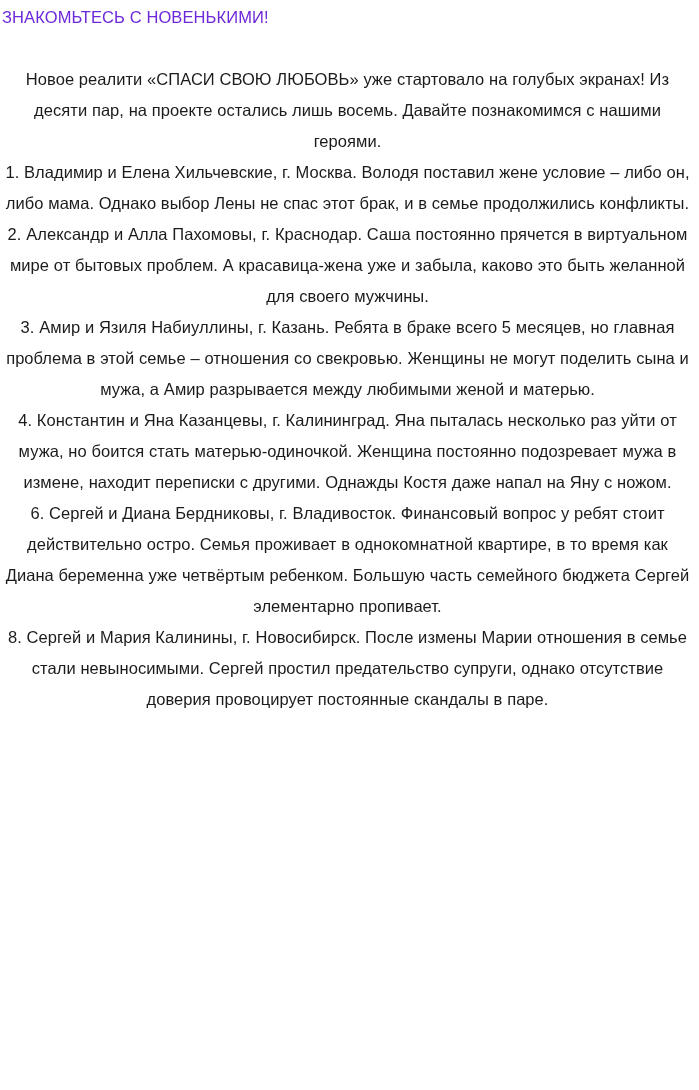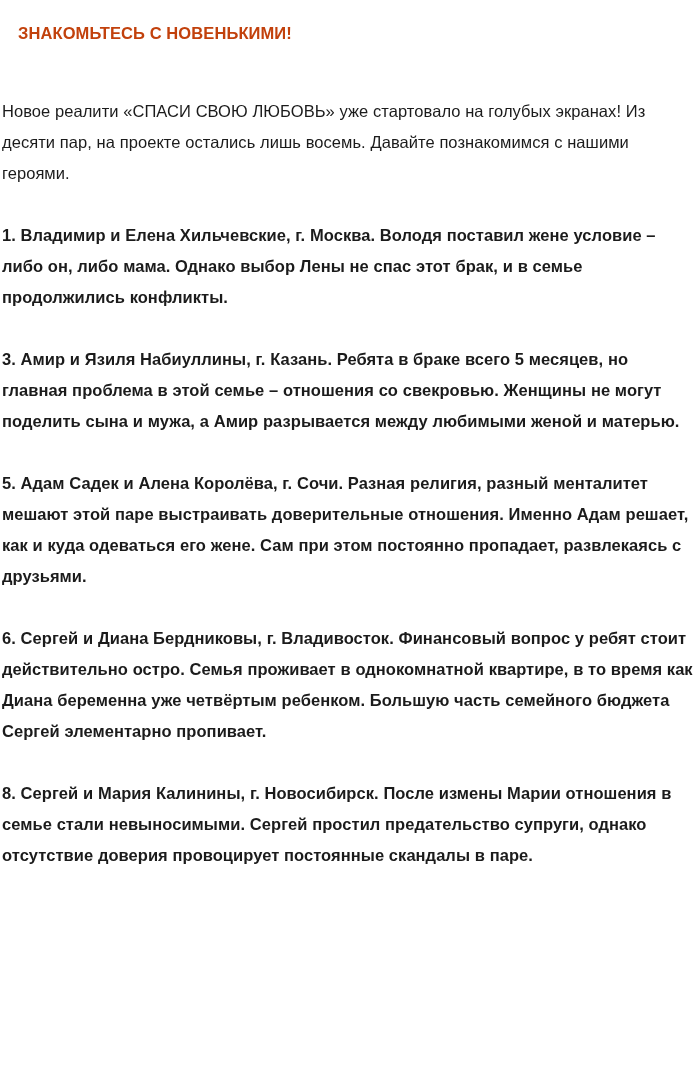--- a/index.html
+++ b/index.html
@@ -17,63 +17,62 @@
     -webkit-font-smoothing: antialiased;
   }
   .article {
     box-sizing: border-box;
     width: 699px;
     padding: 2px 6px 0 2px;
   }
   .article-title {
     font-size: 16.5px;
     line-height: 31px;
-    font-weight: 700;
+    font-weight: 400;
     letter-spacing: 0.1px;
-    margin: 16px;
+    margin: 0;
     padding: 0;
-    color: #c2410c;
+    color: #6d28d9;
     white-space: nowrap;
   }
   .spacer-after-title {
     height: 31px;
   }
   .para {
     font-size: 16.5px;
     line-height: 31px;
     font-weight: 400;
     letter-spacing: 0.05px;
     margin: 0;
     padding: 0;
     color: #1b1b1b;
-    text-align: left;
+    text-align: center;
     word-spacing: 0.1px;
   }
   .para + .para {
-    margin-top: 31px;
-    font-weight: bold;
   }
 </style>
 </head>
 <body>
 
 <div class="article">
 
   <h1 class="article-title">ЗНАКОМЬТЕСЬ С НОВЕНЬКИМИ!</h1>
 
   <div class="spacer-after-title"></div>
 
   <p class="para">Новое реалити «СПАСИ СВОЮ ЛЮБОВЬ» уже стартовало на голубых экранах! Из десяти пар, на проекте остались лишь восемь. Давайте познакомимся с нашими героями.</p>
 
   <p class="para">1. Владимир и Елена Хильчевские, г. Москва. Володя поставил жене условие – либо он, либо мама. Однако выбор Лены не спас этот брак, и в семье продолжились конфликты.</p>
 
+  <p class="para">2. Александр и Алла Пахомовы, г. Краснодар. Саша постоянно прячется в виртуальном мире от бытовых проблем. А красавица-жена уже и забыла, каково это быть желанной для своего мужчины.</p>
 
   <p class="para">3. Амир и Язиля Набиуллины, г. Казань. Ребята в браке всего 5 месяцев, но главная проблема в этой семье – отношения со свекровью. Женщины не могут поделить сына и мужа, а Амир разрывается между любимыми женой и матерью.</p>
 
+  <p class="para">4. Константин и Яна Казанцевы, г. Калининград. Яна пыталась несколько раз уйти от мужа, но боится стать матерью-одиночкой. Женщина постоянно подозревает мужа в измене, находит переписки с другими. Однажды Костя даже напал на Яну с ножом.</p>
 
-  <p class="para">5. Адам Садек и Алена Королёва, г. Сочи. Разная религия, разный менталитет мешают этой паре выстраивать доверительные отношения. Именно Адам решает, как и куда одеваться его жене. Сам при этом постоянно пропадает, развлекаясь с друзьями.</p>
 
 
   <p class="para">6. Сергей и Диана Бердниковы, г. Владивосток. Финансовый вопрос у ребят стоит действительно остро. Семья проживает в однокомнатной квартире, в то время как Диана беременна уже четвёртым ребенком. Большую часть семейного бюджета Сергей элементарно пропивает.</p>
 
   <p class="para">8. Сергей и Мария Калинины, г. Новосибирск. После измены Марии отношения в семье стали невыносимыми. Сергей простил предательство супруги, однако отсутствие доверия провоцирует постоянные скандалы в паре.</p>
 
 </div>
 
 </body></html>

